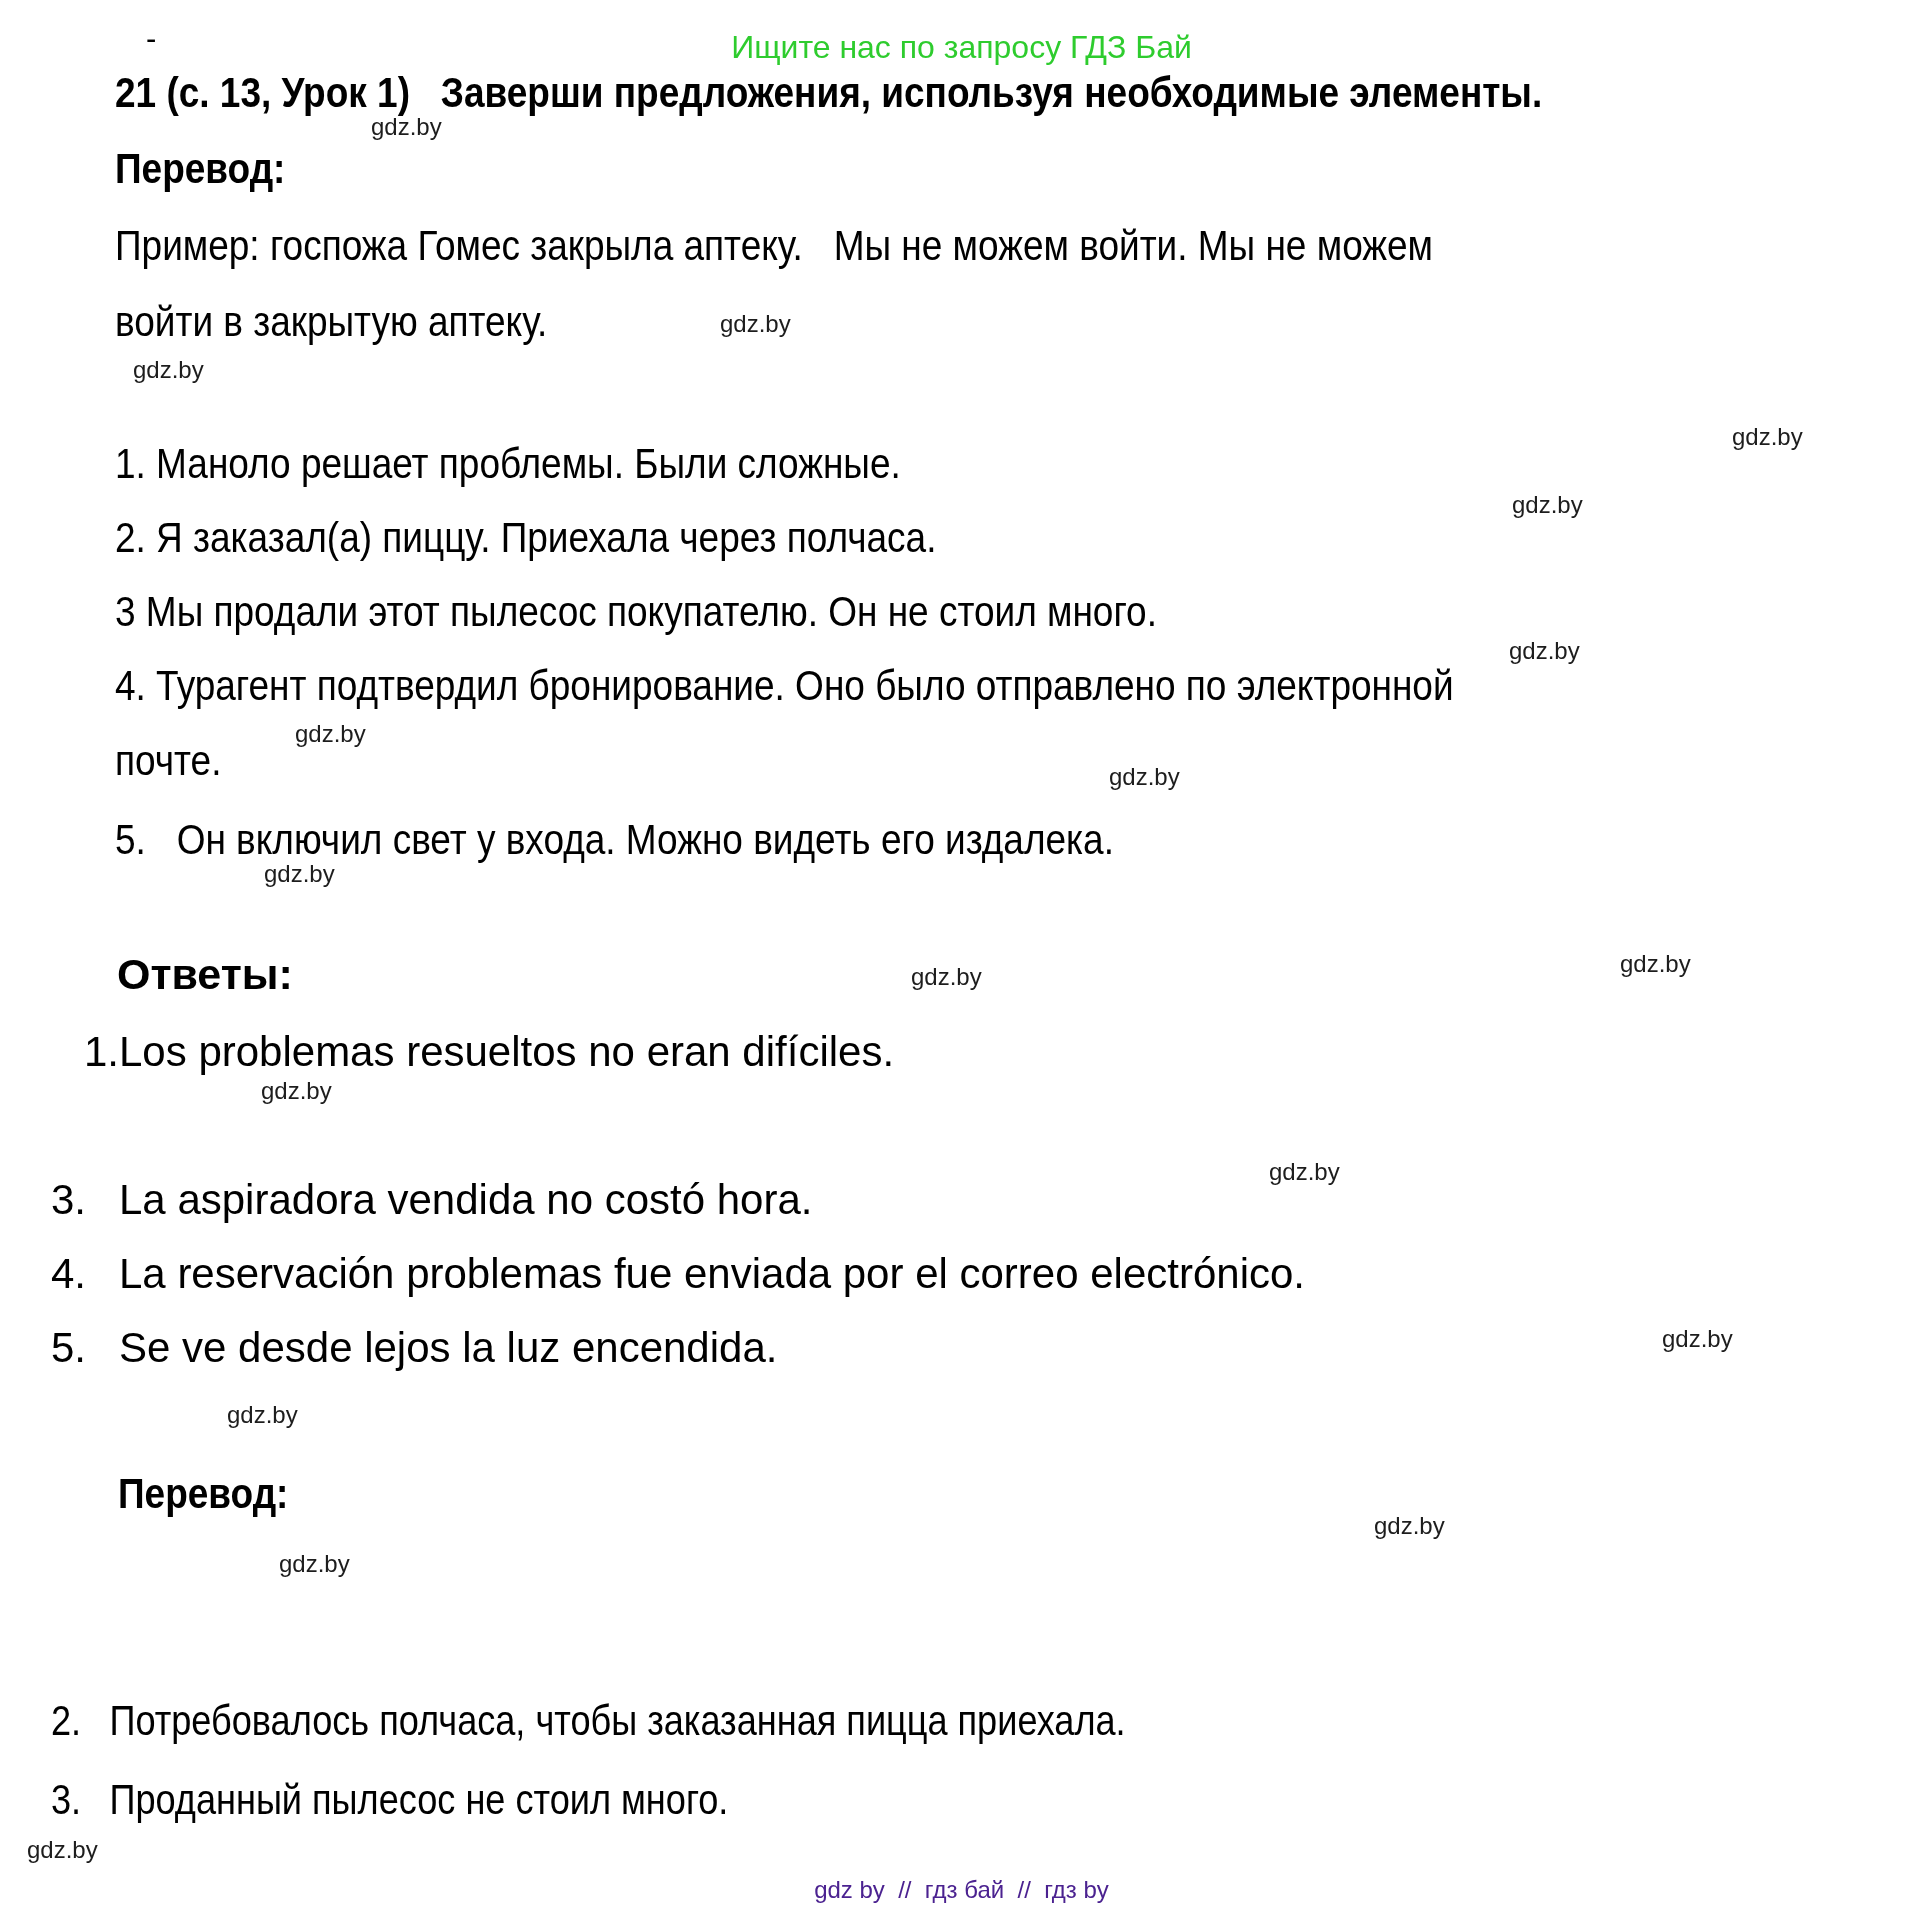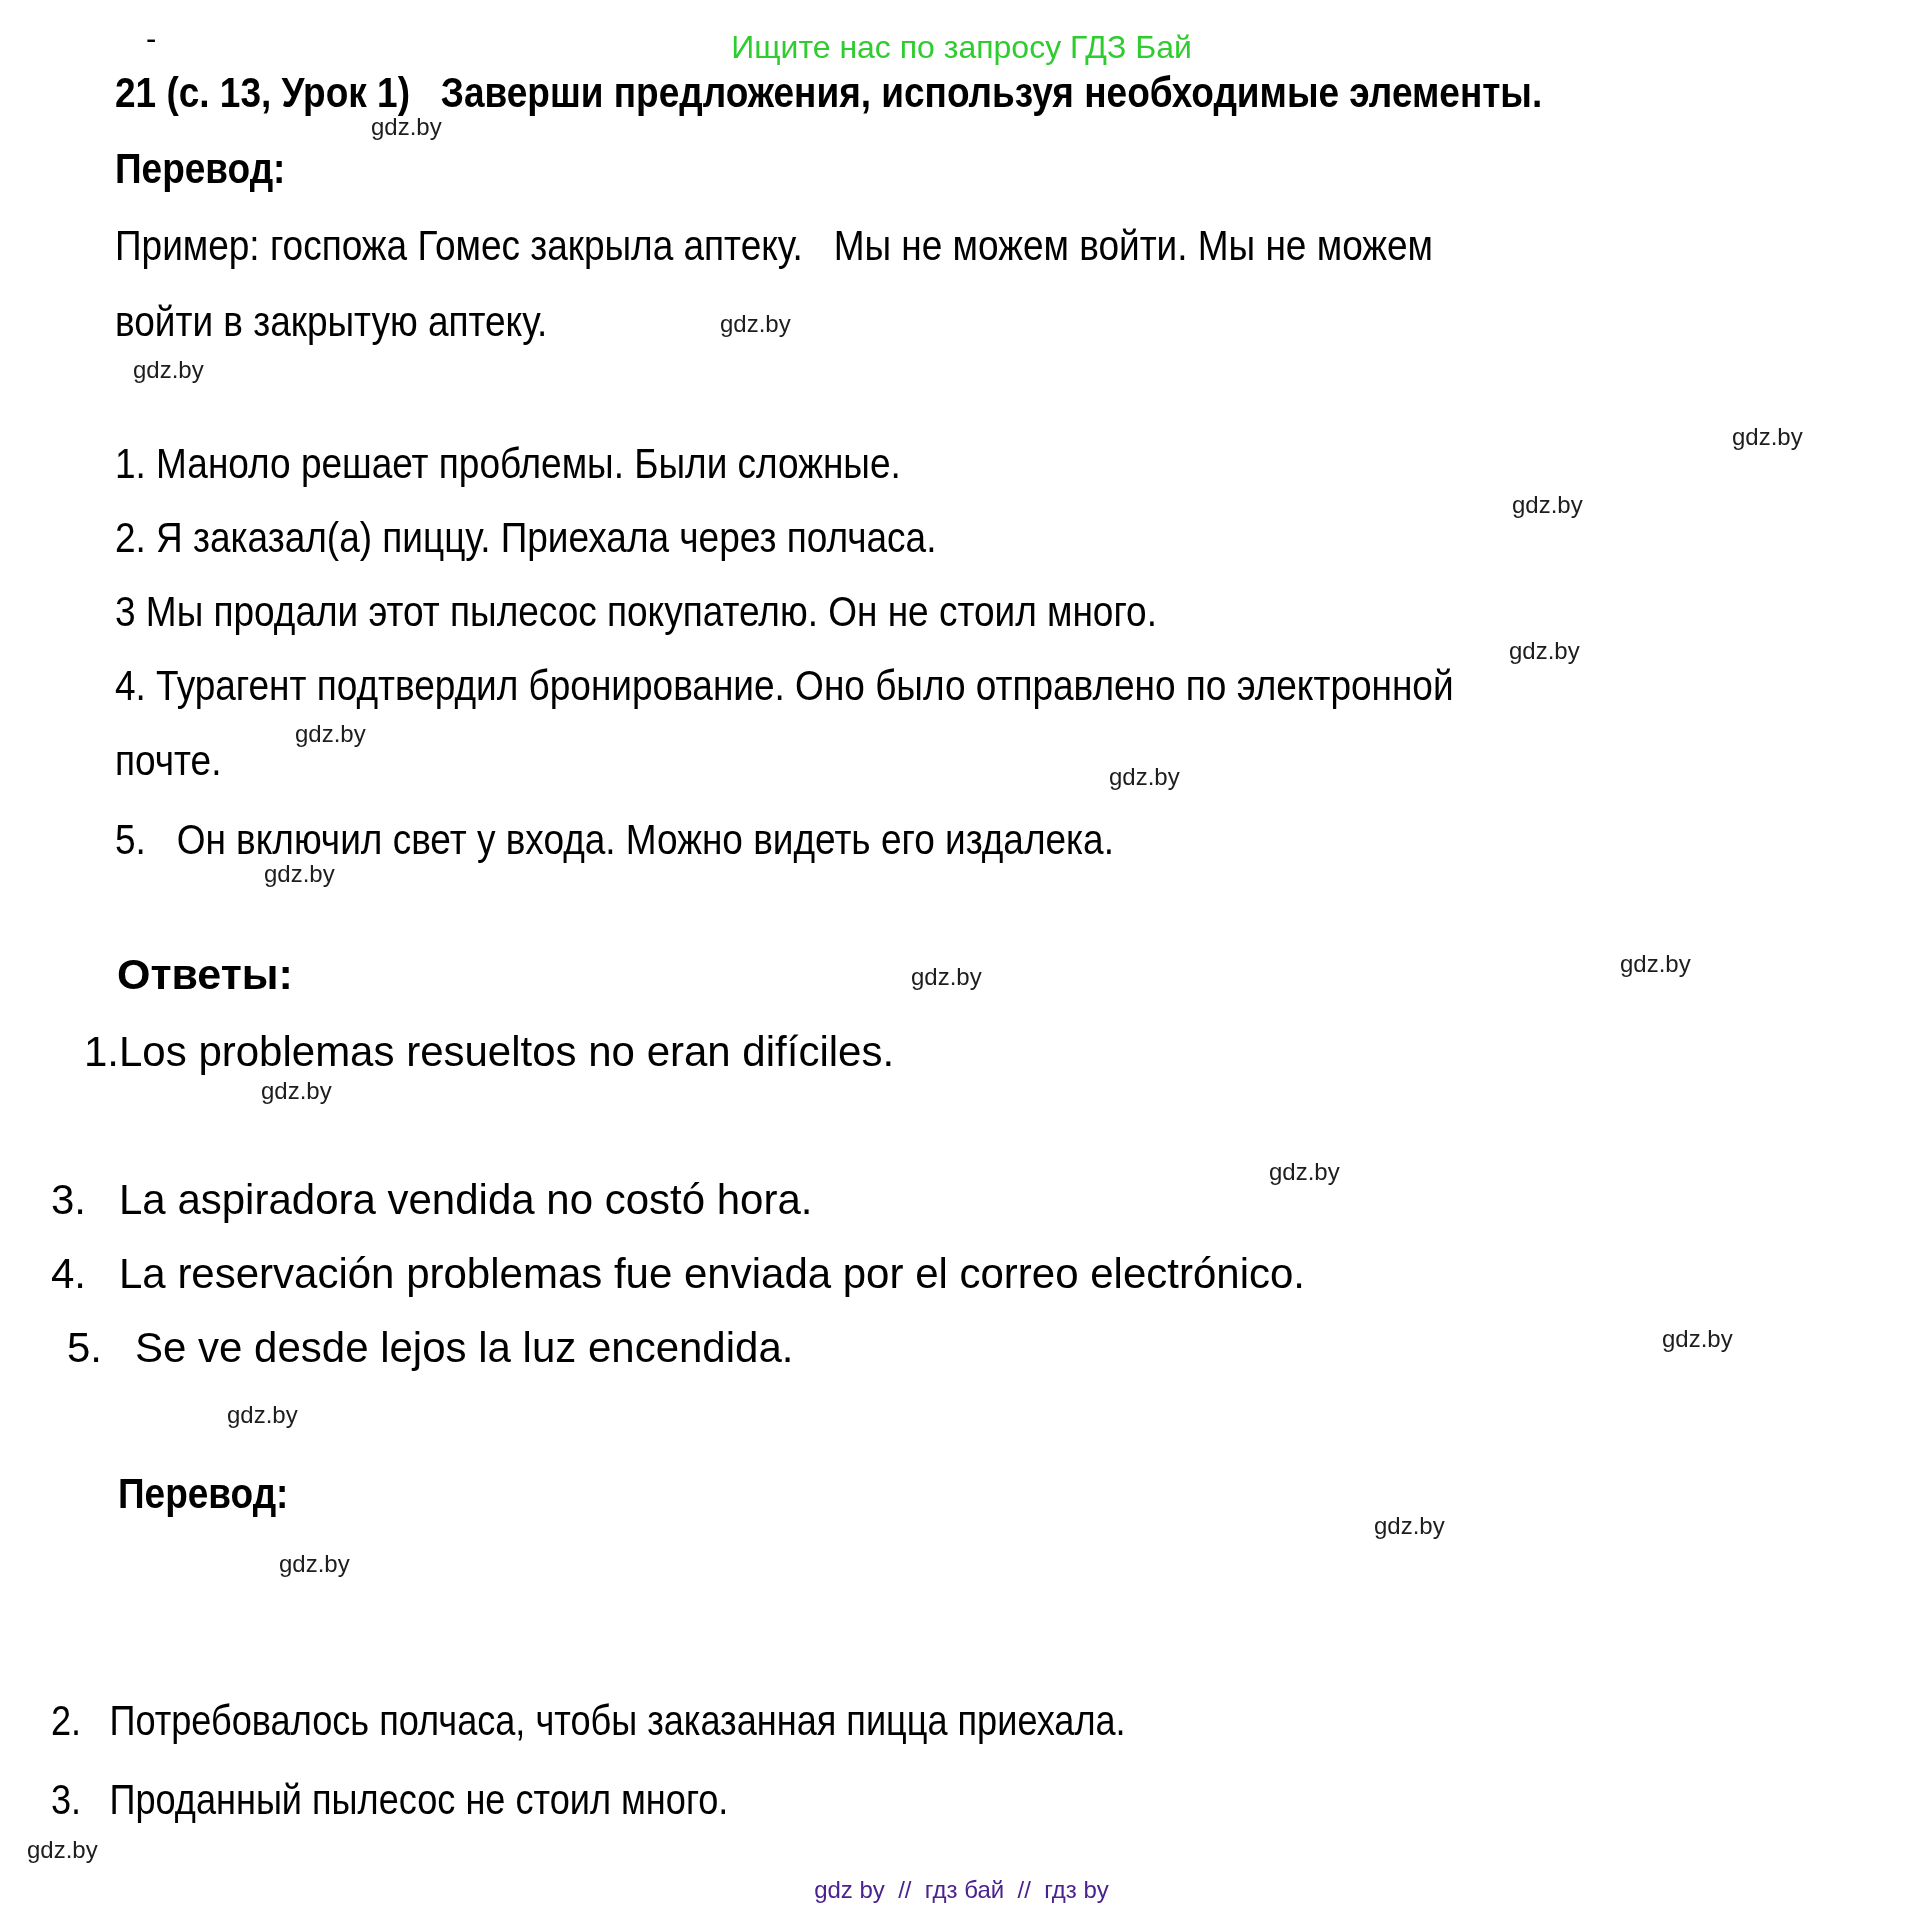--- a/index.html
+++ b/index.html
@@ -66,21 +66,21 @@
   <div class="line cond" style="left:115px;top:587px;">3 Мы продали этот пылесос покупателю. Он не стоил много.</div>
   <div class="line cond" style="left:115px;top:661px;">4. Турагент подтвердил бронирование. Оно было отправлено по электронной</div>
   <div class="line cond" style="left:115px;top:736px;">почте.</div>
   <div class="line cond" style="left:115px;top:815px;">5.   Он включил свет у входа. Можно видеть его издалека.</div>
 
   <div class="line bold" style="left:117px;top:950px;">Ответы:</div>
 
   <div class="numrow" style="left:51px;top:1028px;text-align:right;"><span class="num">1.</span><span>Los problemas resueltos no eran difíciles.</span></div>
   <div class="numrow" style="left:51px;top:1176px;"><span class="num">3.</span><span>La aspiradora vendida no costó hora.</span></div>
   <div class="numrow" style="left:51px;top:1250px;"><span class="num">4.</span><span>La reservación problemas fue enviada por el correo electrónico.</span></div>
-  <div class="numrow" style="left:51px;top:1324px;margin-left:16px;"><span class="num">5.</span><span>Se ve desde lejos la luz encendida.</span></div>
+  <div class="numrow" style="left:51px;top:1324px;"><span class="num">5.</span><span>Se ve desde lejos la luz encendida.</span></div>
 
   <div class="line cond bold" style="left:118px;top:1469px;">Перевод:</div>
 
   <div class="numrow cond" style="left:51px;top:1697px;"><span class="num">2.</span><span>Потребовалось полчаса, чтобы заказанная пицца приехала.</span></div>
   <div class="numrow cond" style="left:51px;top:1776px;"><span class="num">3.</span><span>Проданный пылесос не стоил много.</span></div>
 
   <div class="footer">gdz by  //  гдз бай  //  гдз by</div>
 
 <div class="wm" style="left: 371px; top: 113px;">gdz.by</div>
     <div class="wm" style="left: 720px; top: 310px;">gdz.by</div>

